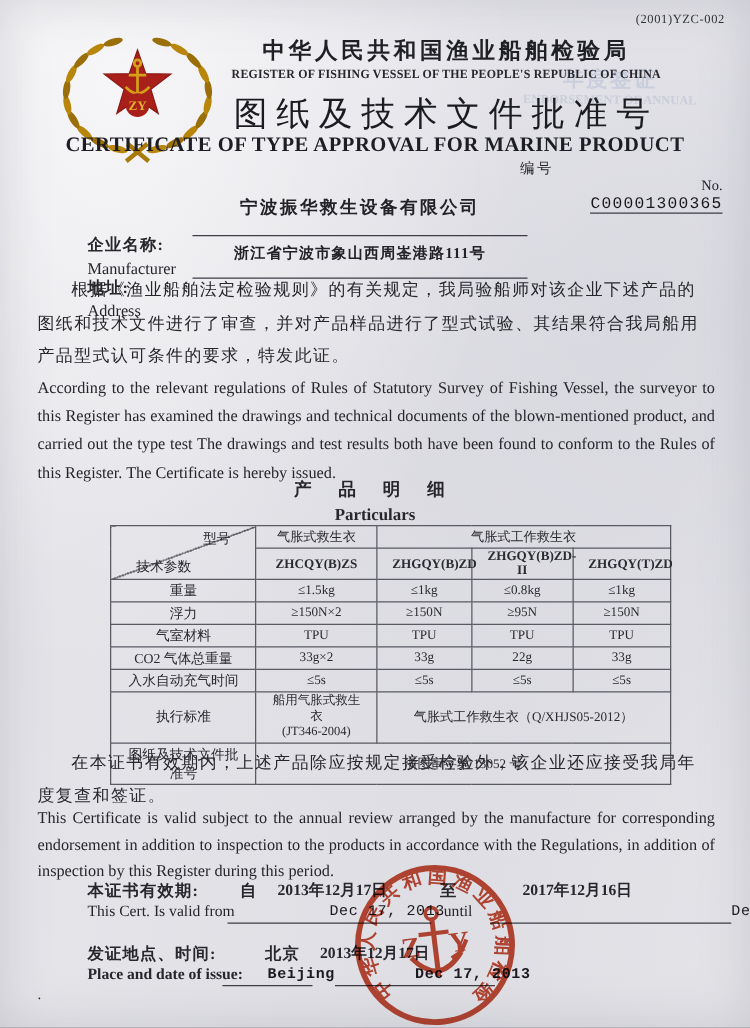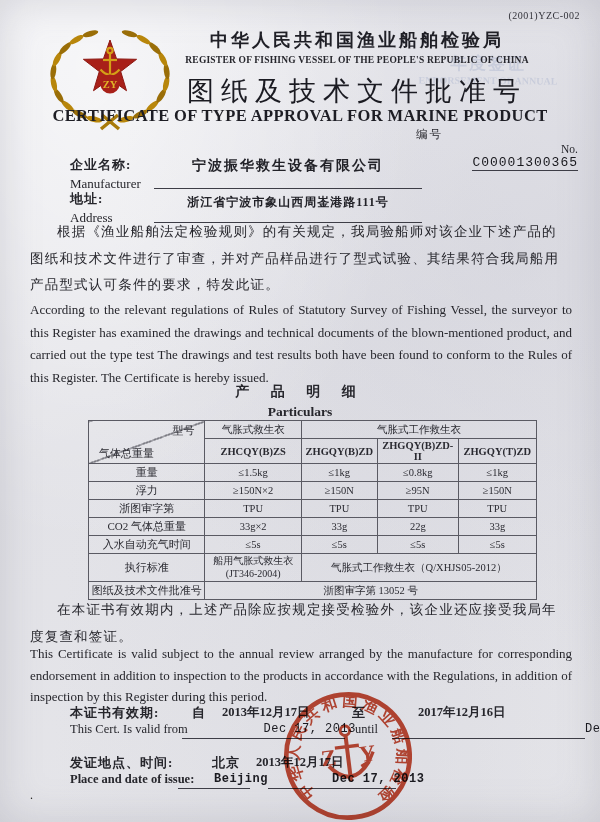--- a/index.html
+++ b/index.html
@@ -28,37 +28,37 @@
   .certno{top:127px; left:400px; width:178px; font-size:11.5px;}
   .certno .lab-cn{margin-left:16px; letter-spacing:2px;}
   .certno .row{display:flex; align-items:flex-end; margin-top:1px;flex-direction:column;}
   .certno .uline{flex:1; border-bottom:1px solid #3d3d46; text-align:center; margin-left:4px;}
   .mono{font-family:"Liberation Mono","DejaVu Sans Mono",monospace;}
   .certno .uline .val{font-size:13px; letter-spacing:1px; color:#17171c;}
   
   .field{left:70px; width:352px;}
   .f-man{top:156px;} .f-addr{top:190px;}
   .flabels{float:left; width:84px;}
-  .fl-cn{font-size:13px; font-weight:700; letter-spacing:1px;}
+  .fl-cn{font-size:13px; font-weight:700; letter-spacing:1px;margin-top:31px;}
   .fl-en{font-size:13px; margin-top:2px;}
   .fline{margin-left:84px; border-bottom:1px solid #3d3d46; height:32px; text-align:center;}
   .fval{font-size:14px; font-weight:600; letter-spacing:2px; padding-top:1px; color:#222228;}
   .fval-sm{font-size:12px; letter-spacing:1px; padding-top:4px;}
   
   .para-cn{left:30px; right:30px; font-size:13.5px; line-height:26.5px; letter-spacing:1.2px; text-indent:2em; font-weight:500; color:#26262c;}
   .p1{top:219px;}
   .para-en{left:30px; right:28px; font-size:13px; line-height:22.5px; text-align:justify; color:#26262c;}
   .p2{top:299px;}
   
   .part-h{top:383px; left:0; right:0; text-align:center;}
   .part-cn{font-size:14px; font-weight:700; letter-spacing:9px;}
   .part-en{font-size:13.5px; font-weight:700; margin-top:3px;}
   
   table.pt{top:420px; left:88px; width:449px; position:absolute; border-collapse:collapse; table-layout:fixed; font-size:10.5px;}
-  table.pt td{border:1px solid #5a5a63; text-align:center; padding:1px 2px; color:#2a2a31; height:15px;}
+  table.pt td{border:1px solid #5a5a63; text-align:center; padding:1px 12px; color:#2a2a31; height:15px;}
   td.corner{position:relative; padding:0;
     background:linear-gradient(to bottom right, transparent calc(50% - .6px), #5a5a63 calc(50% - .6px), #5a5a63 calc(50% + .6px), transparent calc(50% + .6px));}
   .c-top{display:block; text-align:right; padding:1px 8px 4px 0; font-size:11px;}
   .c-bot{display:block; text-align:left; padding:4px 0 1px 8px; font-size:11px;}
   tr.models td{font-weight:700; font-size:10.5px;}
   td.rlabel{font-size:11px;}
   .std2{line-height:12.5px; font-size:10px;}
   
   .p3{top:596px; line-height:27px;}
   .p4{top:643px; line-height:21.5px;}
@@ -173,21 +173,21 @@
         <col style="width:26%">
         <col style="width:21.5%">
         <col style="width:17%">
         <col style="width:18%">
         <col style="width:17.5%">
       </colgroup>
     <tbody>
       <tr>
         <td rowspan="2" class="corner">
           <span class="c-top">型号</span>
-          <span class="c-bot">气体总重量</span>
+          <span class="c-bot">技术参数</span>
         </td>
         <td>气胀式救生衣</td>
         <td colspan="3">气胀式工作救生衣</td>
       </tr>
       <tr class="models">
         <td>ZHCQY(B)ZS</td>
         <td>ZHGQY(B)ZD</td>
         <td>ZHGQY(B)ZD-II</td>
         <td>ZHGQY(T)ZD</td>
       </tr>
@@ -199,21 +199,21 @@
         <td>≤1kg</td>
       </tr>
       <tr>
         <td class="rlabel">浮力</td>
         <td>≥150N×2</td>
         <td>≥150N</td>
         <td>≥95N</td>
         <td>≥150N</td>
       </tr>
       <tr>
-        <td class="rlabel">浙图审字第</td>
+        <td class="rlabel">气室材料</td>
         <td>TPU</td>
         <td>TPU</td>
         <td>TPU</td>
         <td>TPU</td>
       </tr>
       <tr>
         <td class="rlabel">CO2 气体总重量</td>
         <td>33g×2</td>
         <td>33g</td>
         <td>22g</td>

